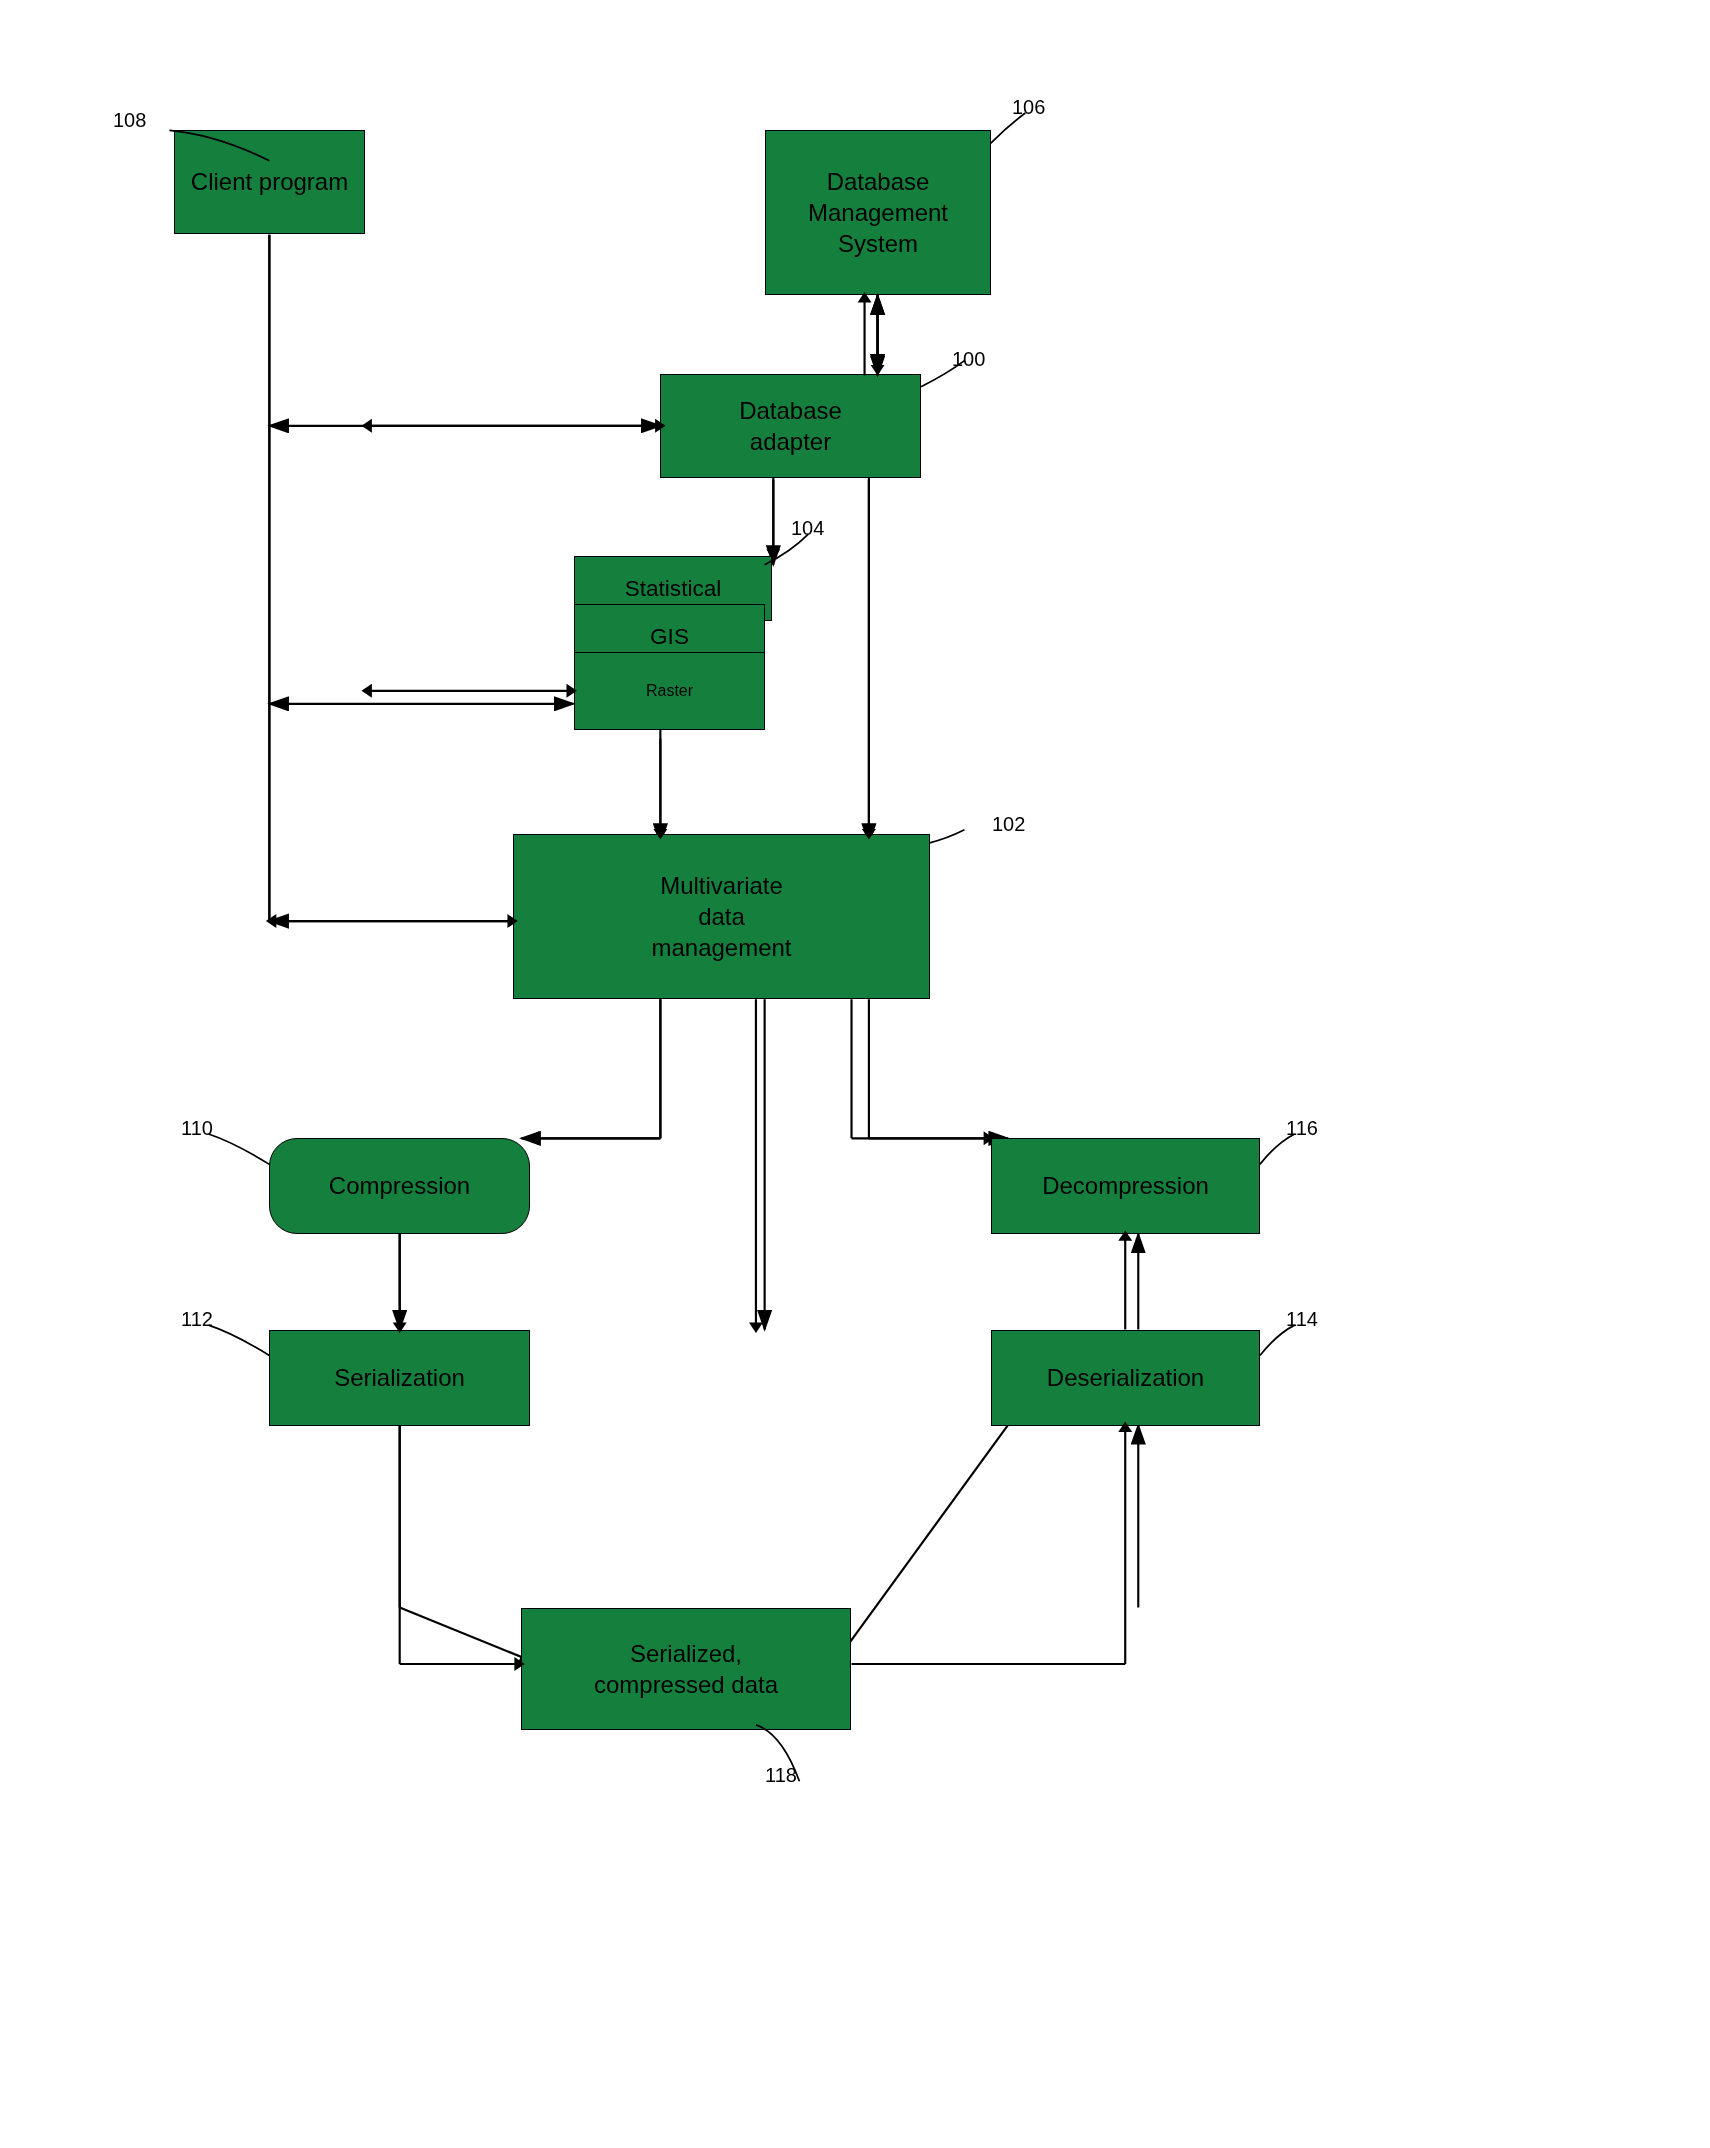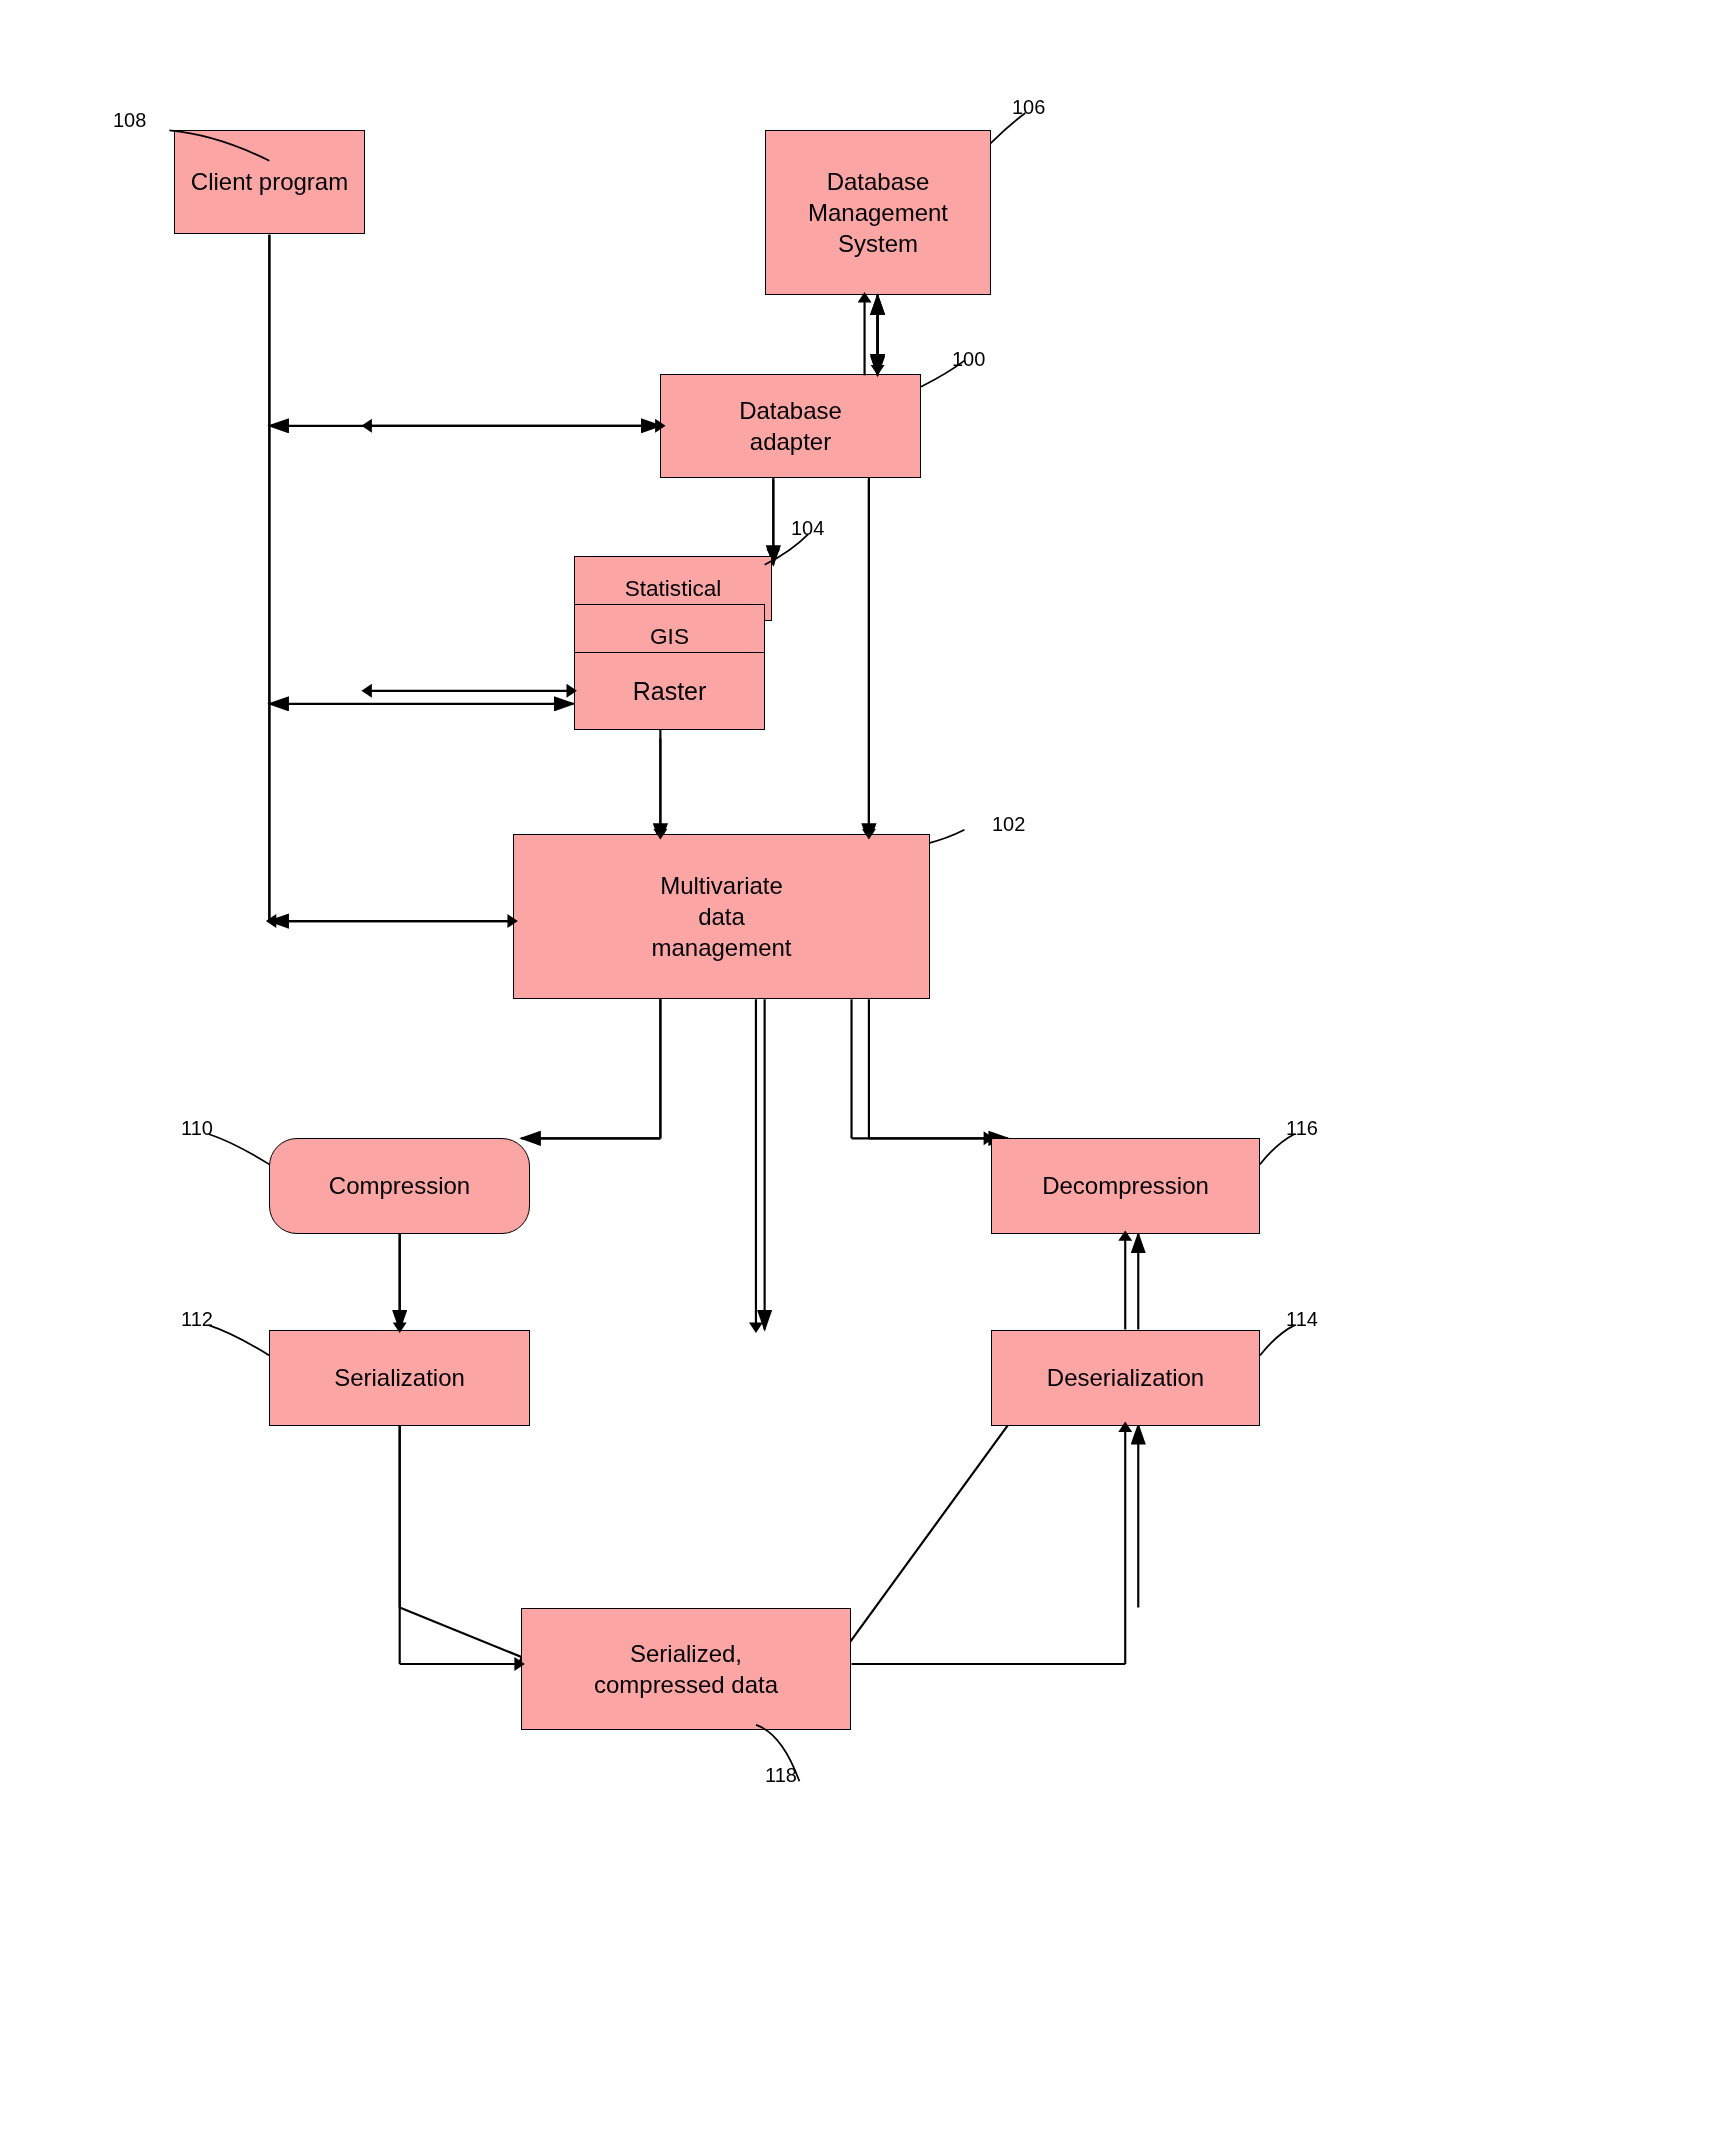--- a/index.html
+++ b/index.html
@@ -13,21 +13,21 @@
     }
     .diagram-container {
       position: absolute;
       top: 0; left: 0;
       width: 1710px;
       height: 2148px;
     }
     .box {
       position: absolute;
       border: 1.7px solid #000;
-      background: #fca5a5;
+      background: #15803d;
       display: flex;
       align-items: center;
       justify-content: center;
       text-align: center;
       font-size: 24px;
       line-height: 1.3;
     }
     .label {
       position: absolute;
       font-size: 20px;
@@ -104,21 +104,21 @@
   </div>
 
   <div class="box" style="left:574px; top:556px; width:198px; height:65px; font-size:22.6px;">
     <span>Statistical</span>
   </div>
 
   <div class="box" style="left:574px; top:604px; width:191px; height:65px; font-size:22.6px;align-items:center;">
     <span>GIS</span>
   </div>
 
-  <div class="box" style="left:574px; top:652px; width:191px; height:78px; font-size:25px;">
+  <div class="box" style="left:574px; top:652px; width:191px; height:78px; font-size:16px;">
     <span>Raster</span>
   </div>
 
   <div class="box" style="left:513px; top:834px; width:417px; height:165px; font-size:24px;">
     <span>Multivariate<br>data<br>management</span>
   </div>
 
   <div class="box" style="left:269px; top:1138px; width:261px; height:96px; font-size:24px;border-radius:28px;">
     <span>Compression</span>
   </div>

